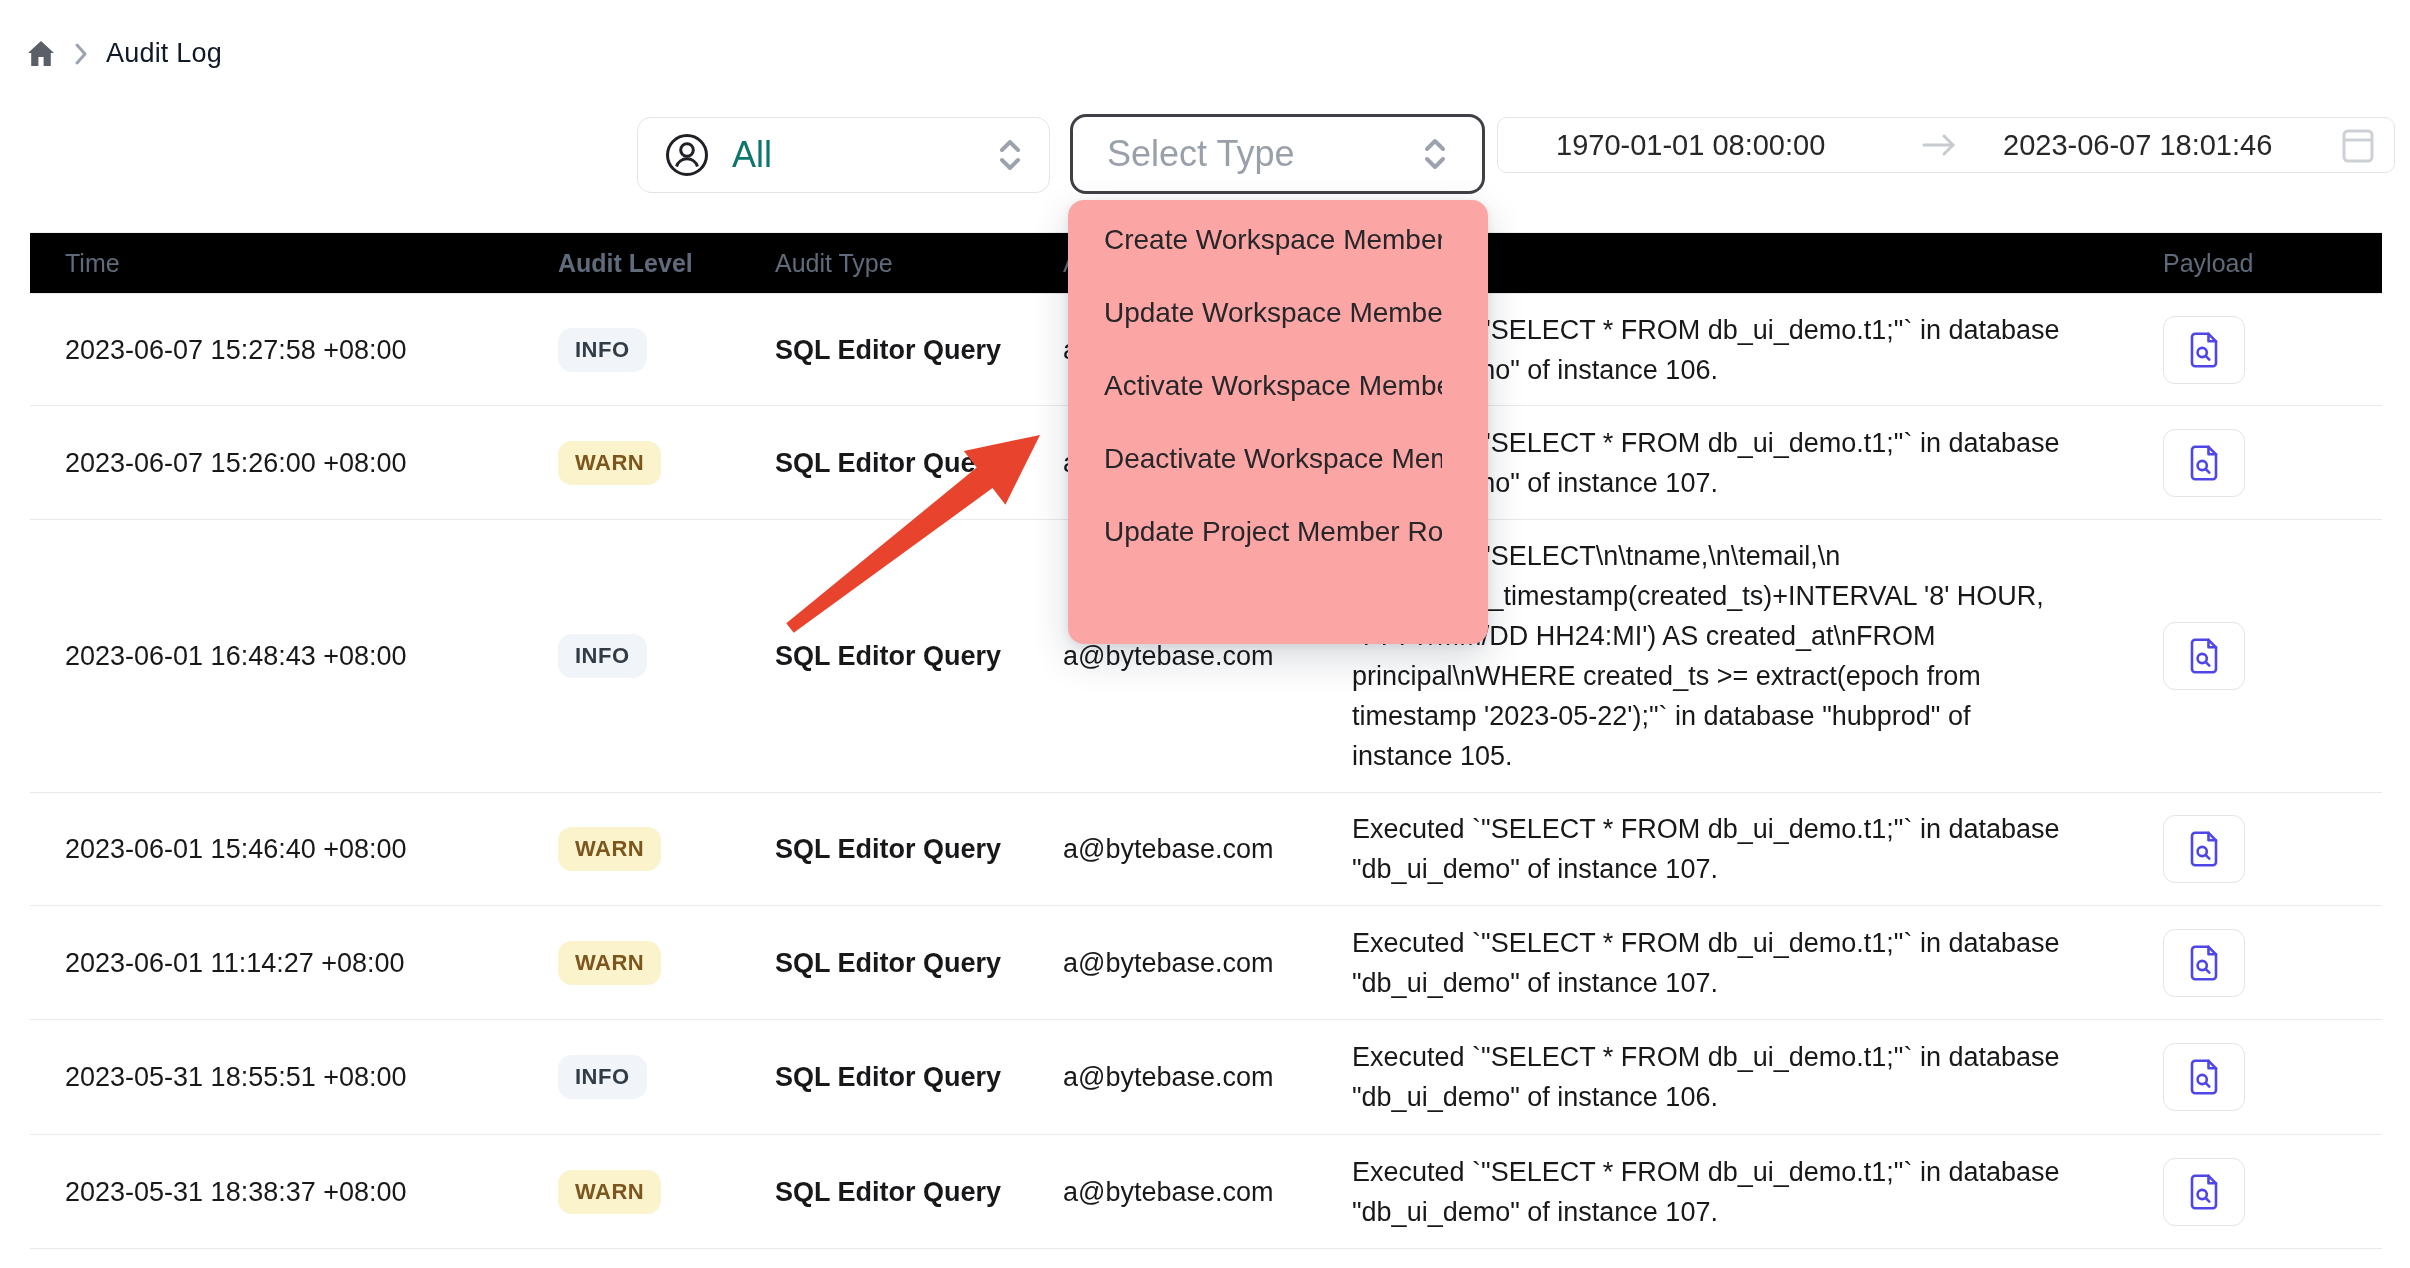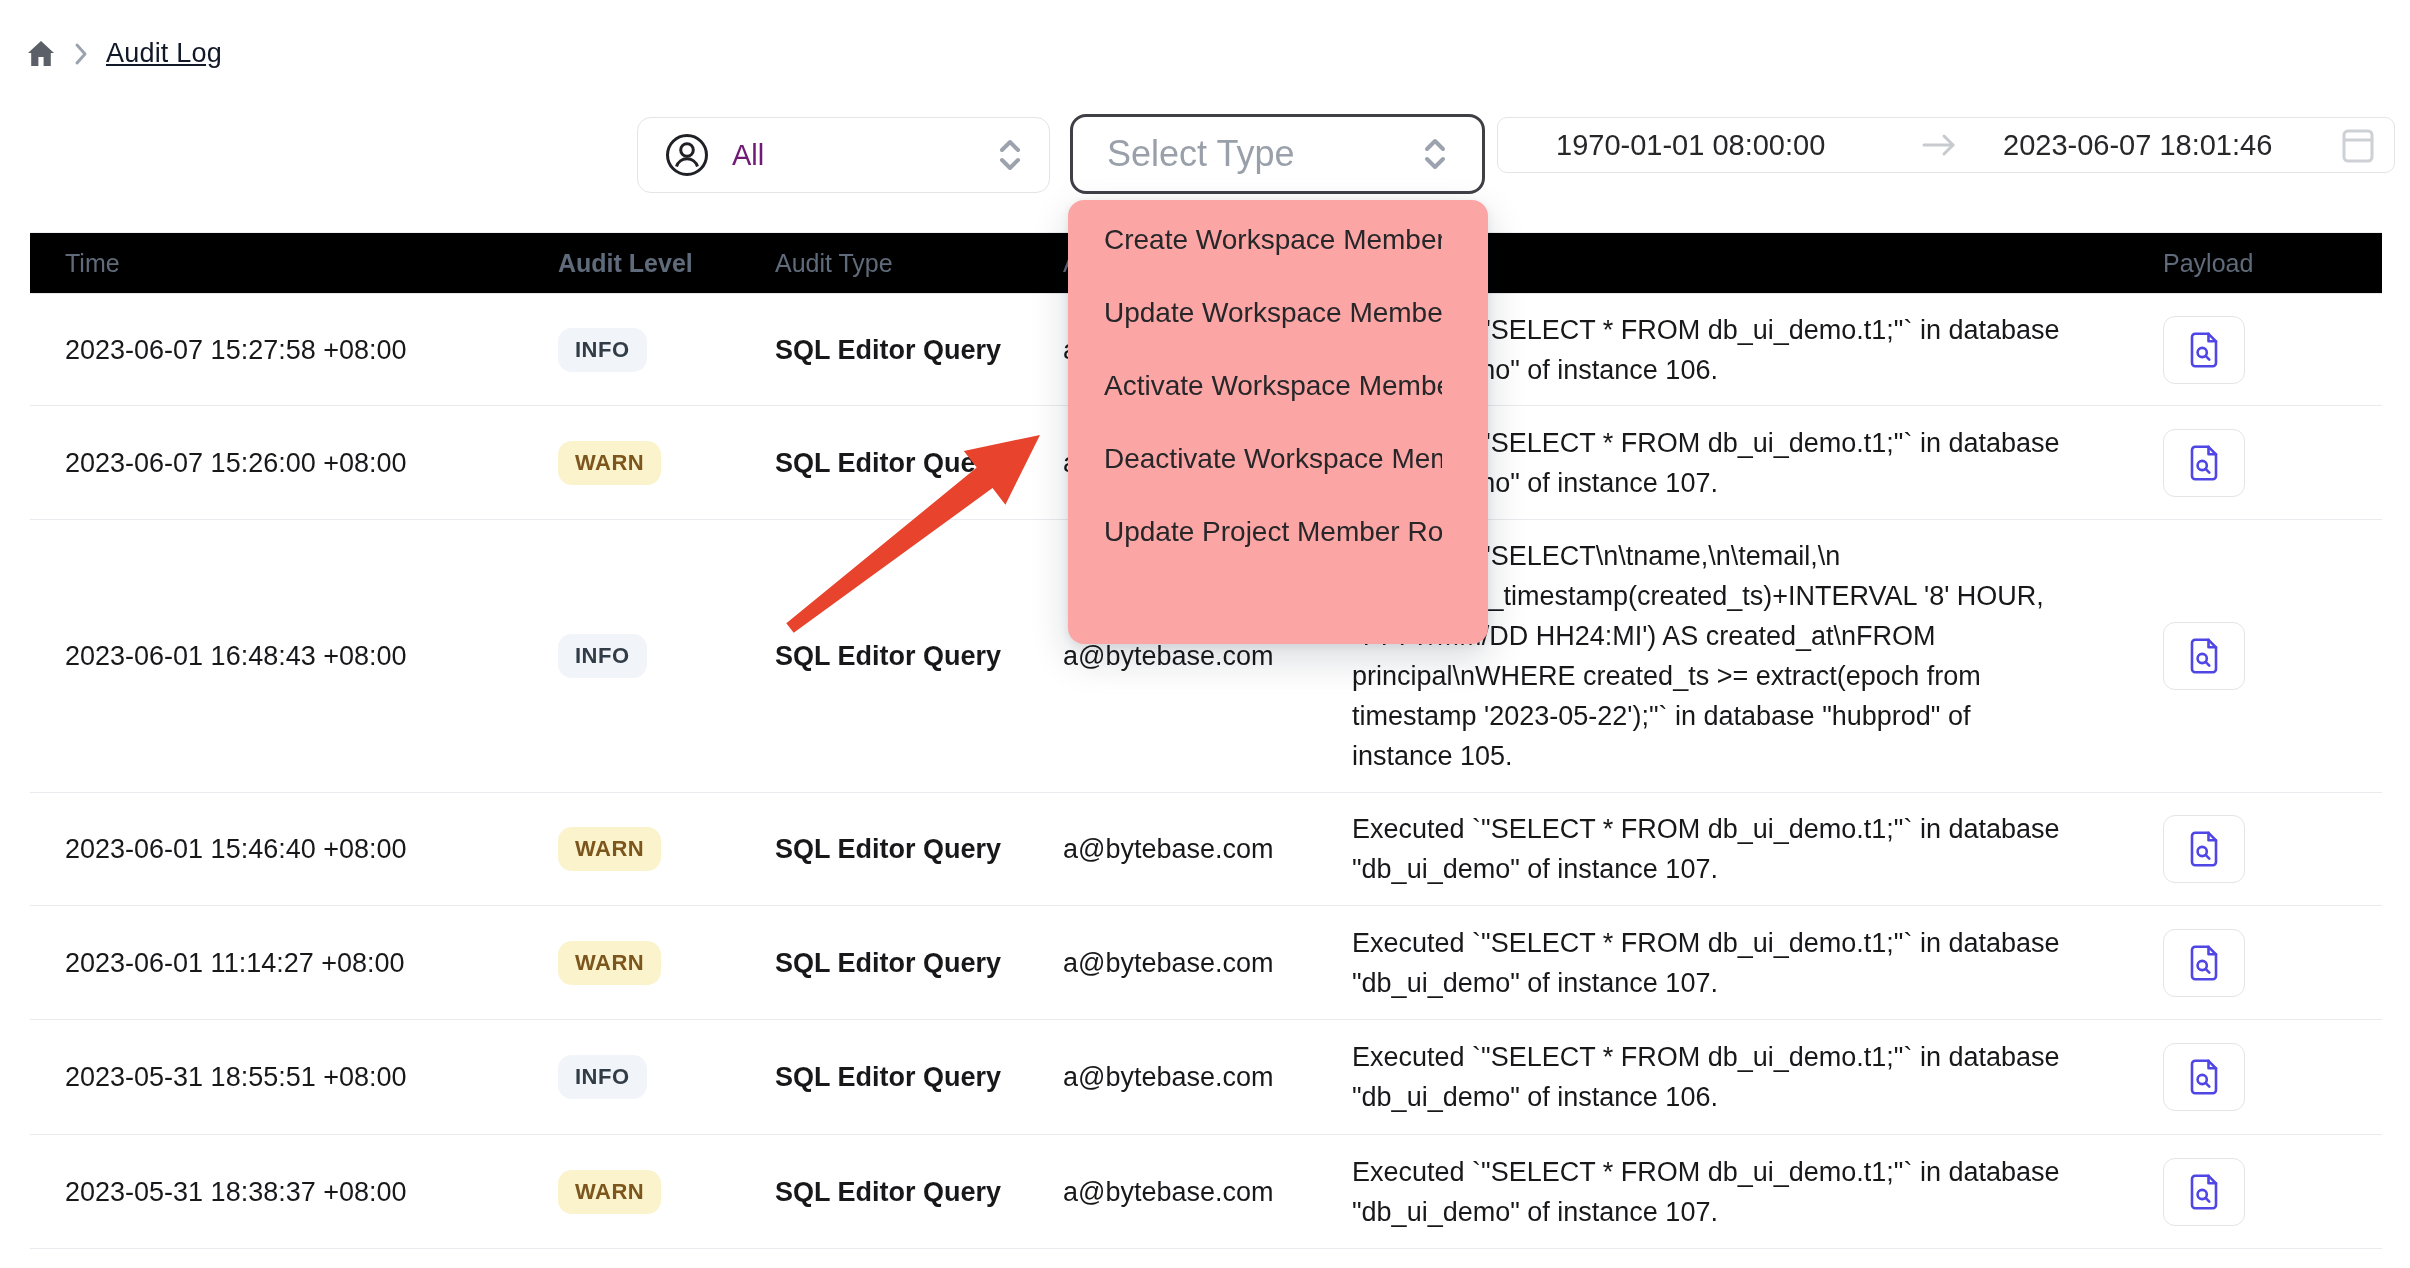--- a/index.html
+++ b/index.html
@@ -8,30 +8,30 @@
     background: #ffffff;
     font-family: "Liberation Sans", "DejaVu Sans", sans-serif;
     color: #18181b;
     overflow: hidden;
     position: relative;
   }
   .abs { position: absolute; }
 
   
   .breadcrumb { left: 26px; top: 38px; display: flex; align-items: center; gap: 17px; }
-  .crumb-title { font-size: 27px; font-weight: 500; color: #111827; letter-spacing: .2px; text-decoration: underline; }
+  .crumb-title { font-size: 27px; font-weight: 500; color: #111827; letter-spacing: .2px; }
 
   
   .select-box {
     display: flex; align-items: center;
     border: 1.7px solid #e4e4e7; border-radius: 14px;
     background: #fff; cursor: pointer;
   }
   .all-select { left: 637px; top: 117px; width: 413px; height: 76px; padding: 0 26px; }
-  .all-select .label { font-size: 29px; color: #701a75; margin-left: 22px; }
+  .all-select .label { font-size: 36px; color: #0f766e; margin-left: 22px; }
   .chevron-updown { margin-left: auto; }
 
   .type-select {
     left: 1070px; top: 114px; width: 415px; height: 80px; padding: 0 34px;
     border: 3px solid #3f3f46; border-radius: 16px;
   }
   .type-select .placeholder { font-size: 36px; color: #9aa0aa; }
 
   .date-range {
     left: 1497px; top: 117px; width: 898px; height: 56px;

